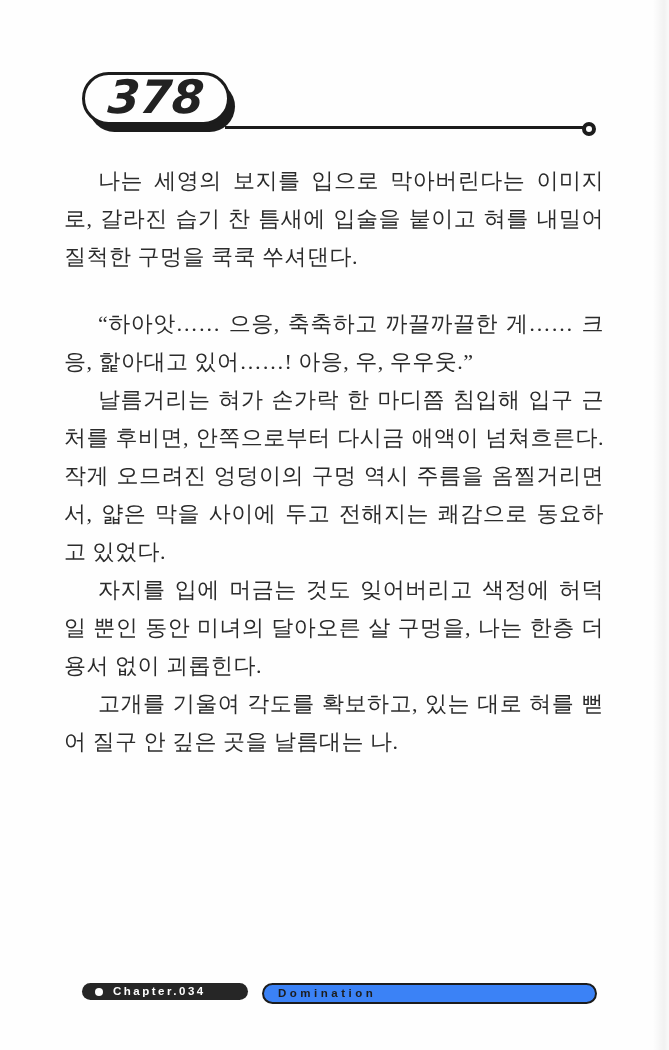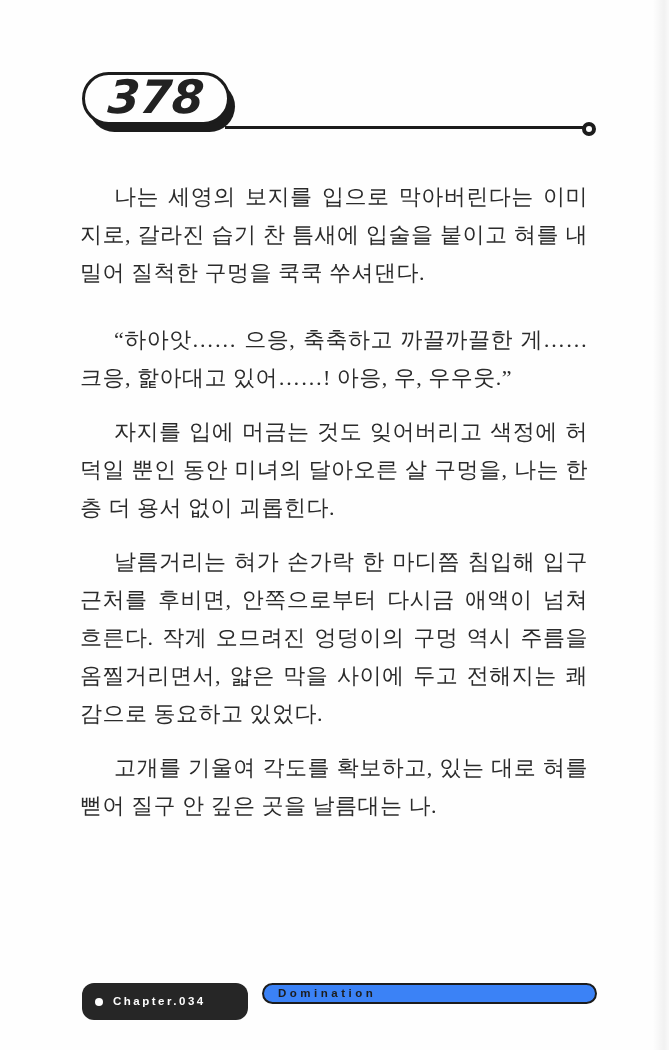--- a/index.html
+++ b/index.html
@@ -81,34 +81,34 @@
     position: absolute;
     left: 64px;
     top: 162px;
     width: 540px;
     font-size: 22px;
     line-height: 38px;
     text-align: justify;
     letter-spacing: 0.5px;
   }
   .text-block p {
-    margin: 16px;
+    margin: 0;
     text-indent: 34px;
   }
   .text-block p.gap {
     margin-top: 29px;
   }
 
   
   .chapter-pill {
     position: absolute;
     left: 82px;
     top: 983px;
     width: 166px;
-    height: 37px;
+    height: 17px;
     background: #262626;
     border-radius: 12px;
     display: flex;
     align-items: center;
     box-sizing: border-box;
   }
   .chapter-pill .dot {
     width: 8px;
     height: 8px;
     border-radius: 50%;
@@ -159,22 +159,22 @@
 
   <div class="page-badge">
     <span class="num">378</span>
   </div>
   <div class="header-rule"></div>
   <div class="header-ring"></div>
 
   <div class="text-block">
       <p>나는 세영의 보지를 입으로 막아버린다는 이미지로, 갈라진 습기 찬 틈새에 입술을 붙이고 혀를 내밀어 질척한 구멍을 쿡쿡 쑤셔댄다.</p>
       <p class="gap">“하아앗…… 으응, 축축하고 까끌까끌한 게…… 크응, 핥아대고 있어……! 아응, 우, 우우웃.”</p>
+      <p>날름거리는 혀가 손가락 한 마디쯤 침입해 입구 근처를 후비면, 안쪽으로부터 다시금 애액이 넘쳐흐른다. 작게 오므려진 엉덩이의 구멍 역시 주름을 옴찔거리면서, 얇은 막을 사이에 두고 전해지는 쾌감으로 동요하고 있었다.</p>
       <p>자지를 입에 머금는 것도 잊어버리고 색정에 허덕일 뿐인 동안 미녀의 달아오른 살 구멍을, 나는 한층 더 용서 없이 괴롭힌다.</p>
-      <p>날름거리는 혀가 손가락 한 마디쯤 침입해 입구 근처를 후비면, 안쪽으로부터 다시금 애액이 넘쳐흐른다. 작게 오므려진 엉덩이의 구멍 역시 주름을 옴찔거리면서, 얇은 막을 사이에 두고 전해지는 쾌감으로 동요하고 있었다.</p>
       <p>고개를 기울여 각도를 확보하고, 있는 대로 혀를 뻗어 질구 안 깊은 곳을 날름대는 나.</p>
     </div>
 
   <div class="chapter-pill">
     <span class="dot"></span>
     <span class="chapter-label">Chapter.034</span>
   </div>
   <div class="title-pill">
     <span class="title-label">Domination</span>
   </div>

